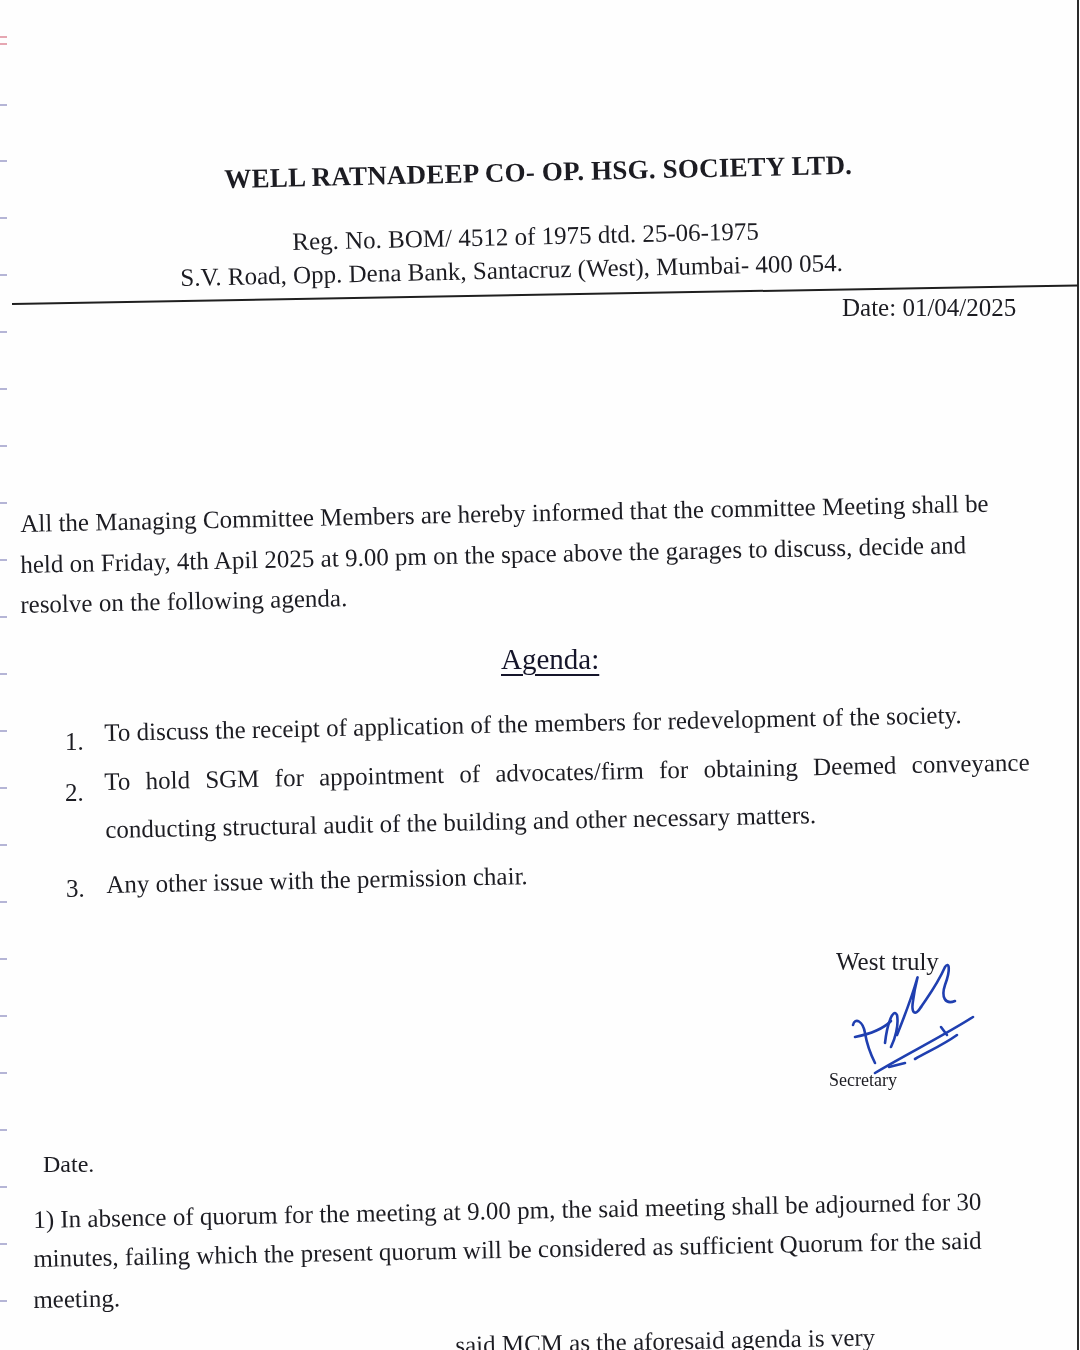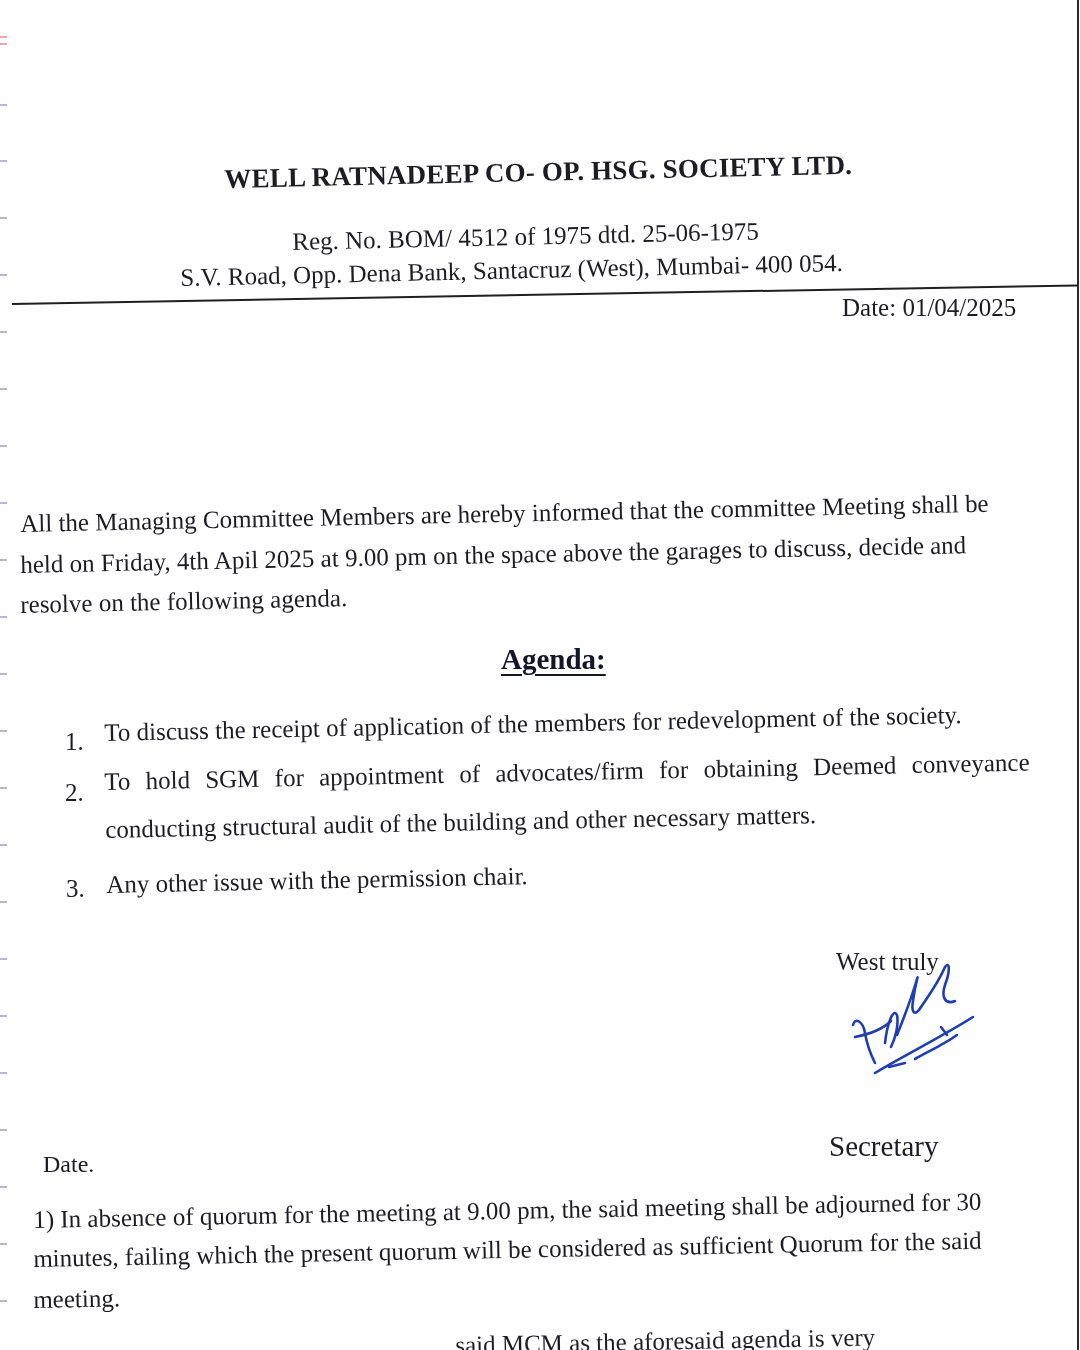--- a/index.html
+++ b/index.html
@@ -81,21 +81,21 @@
   }
   .para {
     left: 20px;
     font-size: 25px;
     transform: rotate(-1.2deg);
     transform-origin: left top;
   }
   .agenda-title {
     left: 501px; top: 643px;
     font-size: 29px;
-    font-weight: bold;
+    font-weight: normal;
     text-decoration: underline;
     text-decoration-thickness: 2px;
     text-underline-offset: 5px;
     color: #15152a;
   }
   .agenda-num {
     font-size: 25px;
   }
   .agenda-text {
     font-size: 25px;
@@ -105,22 +105,22 @@
   .closing {
     left: 836px; top: 948px;
     font-size: 25px;
   }
   .signature-icon {
     position: absolute;
     left: 845px; top: 955px;
     width: 135px; height: 130px;
   }
   .signer-title {
-    left: 829px; top: 1130px;
-    font-size: 29px;
+    left: 829px; top: 1070px;
+    font-size: 18px;
   }
   .note-label {
     left: 43px; top: 1151px;
     font-size: 24px;
   }
   .note-line {
     font-size: 25px;
     transform: rotate(-1.1deg);
     transform-origin: left top;
   }

